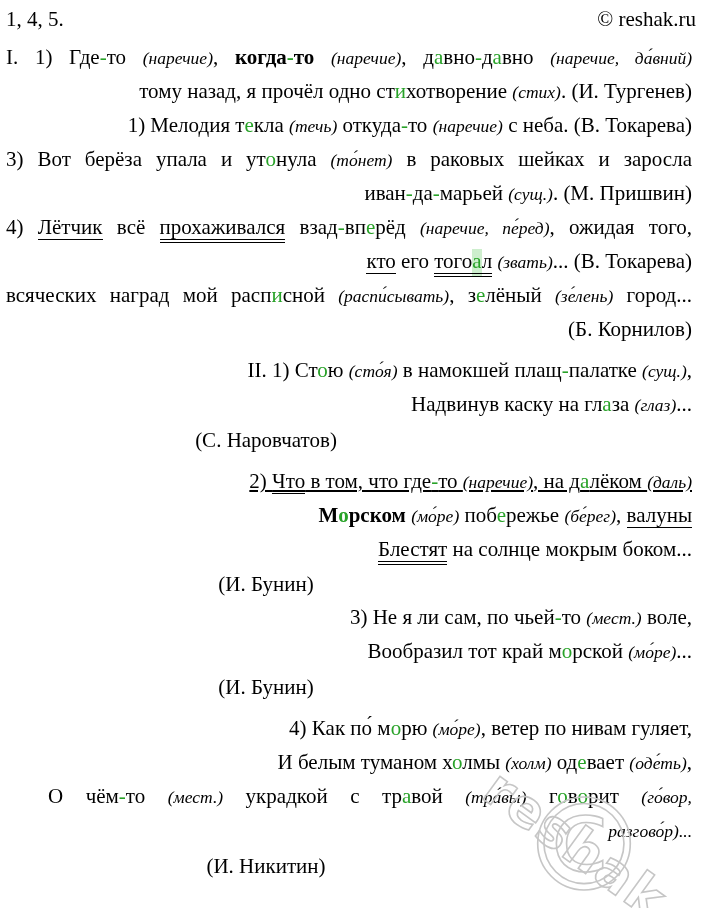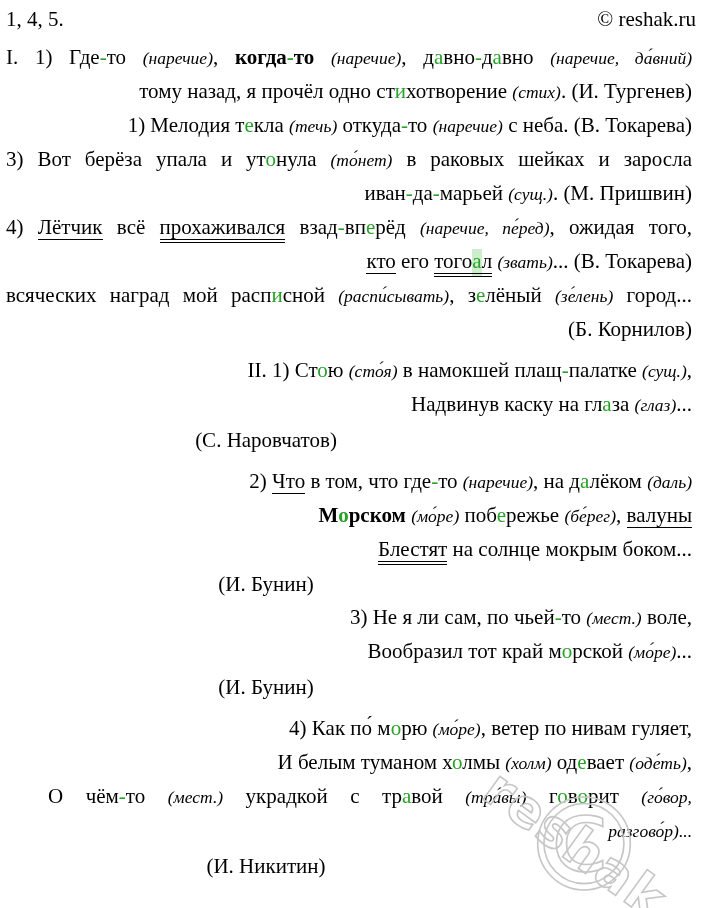--- a/index.html
+++ b/index.html
@@ -59,21 +59,21 @@
       <div class="line"><span>1) Мелодия т</span><span class="g">е</span><span>кла </span><span class="an">(течь)</span><span> откуда</span><span class="g">-</span><span>то </span><span class="an">(наречие)</span><span> с неба. (В. Токарева)</span></div>
       <div class="line j"><span>3) Вот берёза упала и ут</span><span class="g">о</span><span>нула </span><span class="an">(то́нет)</span><span> в раковых шейках и заросла</span></div>
       <div class="line"><span>иван</span><span class="g">-</span><span>да</span><span class="g">-</span><span>марьей </span><span class="an">(сущ.)</span><span>. (М. Пришвин)</span></div>
       <div class="line j"><span>4) </span><span class="u">Лётчик</span><span> всё </span><span class="uu">прохаживался</span><span> взад</span><span class="g">-</span><span>вп</span><span class="g">е</span><span>рёд </span><span class="an">(наречие, пе́ред)</span><span>, ожидая того,</span></div>
       <div class="line"><span class="u">кто</span><span> его </span><span class="uu">того</span><span class="g uu hl">а</span><span class="uu">л</span><span> </span><span class="an">(звать)</span><span>... (В. Токарева)</span></div>
       <div class="line j"><span>всяческих наград мой расп</span><span class="g">и</span><span>сной </span><span class="an">(распи́сывать)</span><span>, з</span><span class="g">е</span><span>лёный </span><span class="an">(зе́лень)</span><span> город...</span></div>
       <div class="line"><span>(Б. Корнилов)</span></div>
       <div class="line" style="margin-top: 8px;"><span>II. 1) Ст</span><span class="g">о</span><span>ю </span><span class="an">(сто́я)</span><span> в намокшей плащ</span><span class="g">-</span><span>палатке </span><span class="an">(сущ.)</span><span>,</span></div>
       <div class="line" style="padding-left: 42px;"><span>Надвинув каску на гл</span><span class="g">а</span><span>за </span><span class="an">(глаз)</span><span>...</span></div>
       <div class="line c" style="margin-top: 2px;"><span>(С. Наровчатов)</span></div>
-      <div class="line" style="padding-left: 28px; margin-top: 8px;"><span>2) </span><span class="u">Что</span><span> в том, что где</span><span class="g">-</span><span>то </span><span class="an">(наречие)</span><span>, на д</span><span class="g">а</span><span>лёком </span><span class="an">(даль)</span></div>
+      <div class="line" style="padding-left: 28px; margin-top: 8px; text-decoration: underline;"><span>2) </span><span class="u">Что</span><span> в том, что где</span><span class="g">-</span><span>то </span><span class="an">(наречие)</span><span>, на д</span><span class="g">а</span><span>лёком </span><span class="an">(даль)</span></div>
       <div class="line" style="padding-left: 42px;"><span class="b">М</span><span class="g b">о</span><span class="b">рском</span><span> </span><span class="an">(мо́ре)</span><span> поб</span><span class="g">е</span><span>режье </span><span class="an">(бе́рег)</span><span>, </span><span class="u">валуны</span></div>
       <div class="line" style="padding-left: 42px;"><span class="uu">Блестят</span><span> на солнце мокрым боком...</span></div>
       <div class="line c" style="margin-top: 2px;"><span>(И. Бунин)</span></div>
       <div class="line" style="padding-left: 28px; "><span>3) Не я ли сам, по чьей</span><span class="g">-</span><span>то </span><span class="an">(мест.)</span><span> воле,</span></div>
       <div class="line" style="padding-left: 42px;"><span>Вообразил тот край м</span><span class="g">о</span><span>рской </span><span class="an">(мо́ре)</span><span>...</span></div>
       <div class="line c" style="margin-top: 2px;"><span>(И. Бунин)</span></div>
       <div class="line" style="padding-left: 28px; margin-top: 8px;"><span>4) Как по́ м</span><span class="g">о</span><span>рю </span><span class="an">(мо́ре)</span><span>, ветер по нивам гуляет,</span></div>
       <div class="line" style="padding-left: 42px;"><span>И белым туманом х</span><span class="g">о</span><span>лмы </span><span class="an">(холм)</span><span> од</span><span class="g">е</span><span>вает </span><span class="an">(оде́ть)</span><span>,</span></div>
       <div class="line j" style="padding-left: 42px;"><span>О чём</span><span class="g">-</span><span>то </span><span class="an">(мест.)</span><span> украдкой с тр</span><span class="g">а</span><span>вой </span><span class="an">(тра́вы)</span><span> г</span><span class="g">о</span><span>в</span><span class="g">о</span><span>рит </span><span class="an">(го́вор,</span></div>
       <div class="line"><span class="an">разгово́р)</span><span class="an">...</span></div>

